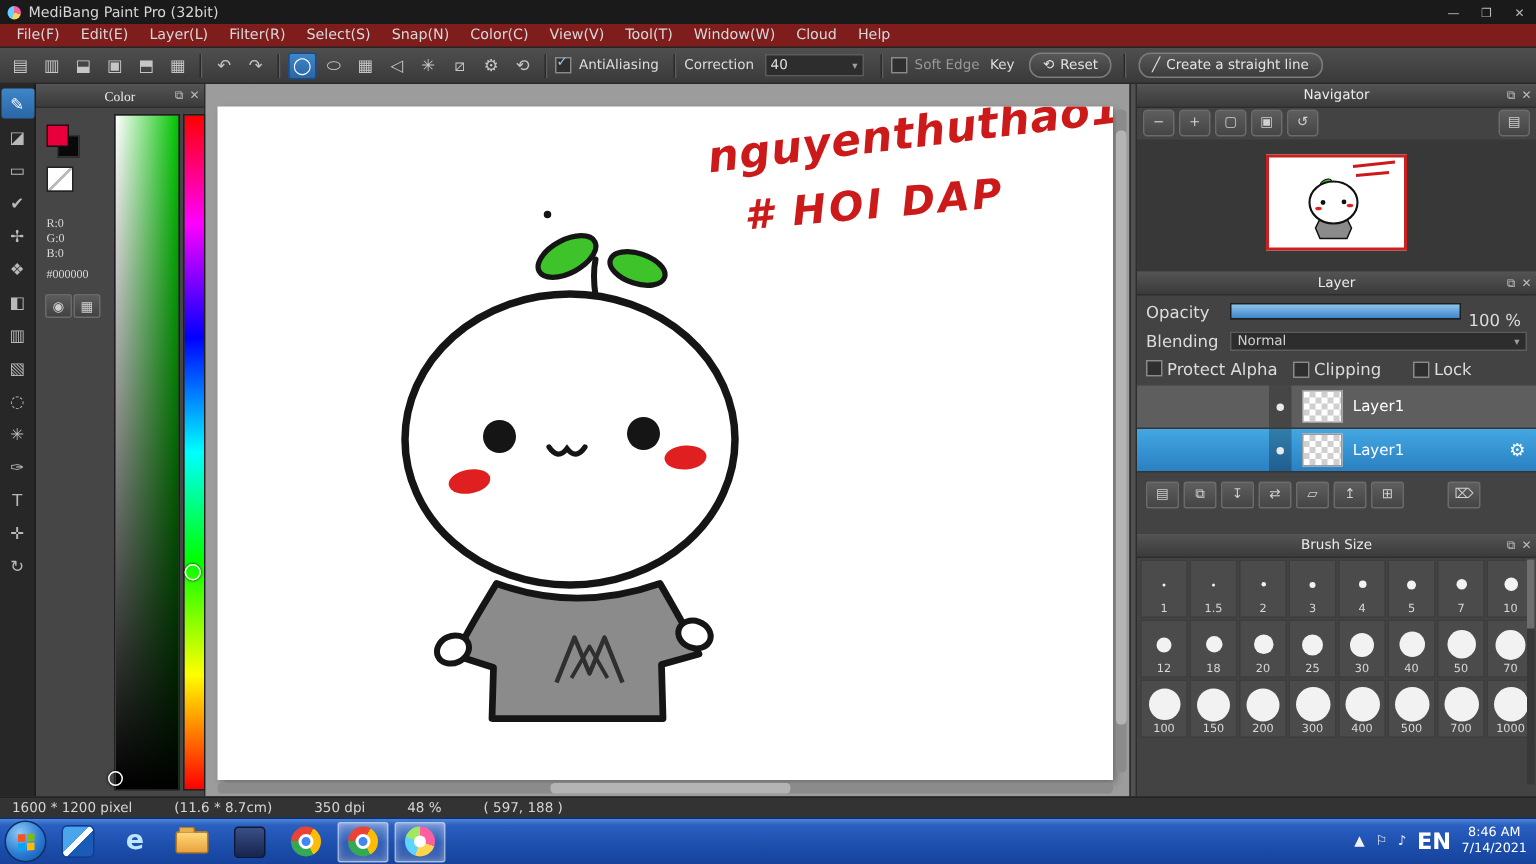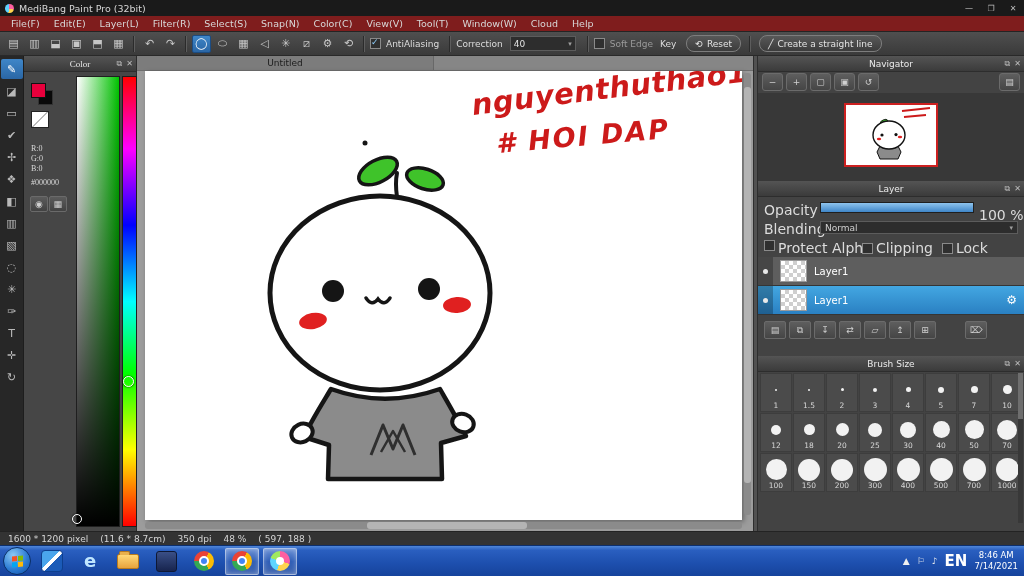--- a/index.html
+++ b/index.html
@@ -67,50 +67,50 @@
   .rightcol{position:absolute;left:758px;top:56px;width:266px;height:475px;background:#434343;}
   .panel{position:absolute;left:0;width:266px;box-sizing:border-box;}
   
   .navbtns{position:absolute;left:0;top:15px;width:266px;height:22px;display:flex;align-items:center;gap:3px;padding:0 4px;box-sizing:border-box;}
   .nbtn{width:19px;height:16px;background:linear-gradient(#5e5e5e,#454545);border:1px solid #6b6b6b;border-radius:3px;display:flex;align-items:center;justify-content:center;font-size:9px;color:#d0d0d0;}
   .nbtn.right{margin-left:auto;}
   .navthumbarea{position:absolute;left:0;top:37px;width:266px;height:88px;background:#383838;}
   .navthumb{position:absolute;left:86px;top:10px;width:94px;height:64px;background:#fff;border:2px solid #cc2020;box-sizing:border-box;}
   
   .lrowwrap{position:absolute;left:0;top:76px;width:266px;}
-  .lrow{position:relative;height:28px;display:flex;align-items:center;background:#5e5e5e;border-bottom:1px solid #353535;}
+  .lrow{position:relative;height:28px;display:flex;align-items:center;background:#5e5e5e;border-bottom:1px solid #353535;justify-content:center;}
   .lrow.sel{background:linear-gradient(#43a7e2,#2a80c2);}
   .leye{width:15px;height:28px;background:rgba(0,0,0,.25);display:flex;align-items:center;justify-content:center;flex:none;}
   .ldot{width:5px;height:5px;border-radius:50%;background:#e9e9e9;}
   .lthumb{width:25px;height:20px;margin:0 7px;border:1px solid #9a9a9a;background:#fff;background-image:conic-gradient(#cfcfcf 25%,#fff 0 50%,#cfcfcf 0 75%,#fff 0);background-size:8px 8px;flex:none;}
   .lname{font-size:10px;color:#fff;}
   .lgear{position:absolute;right:7px;font-size:12px;color:#fff;}
   .opa-track{position:absolute;left:62px;top:0;width:152px;height:9px;background:#2c2c2c;border:1px solid #1f1f1f;}
   .opa-fill{position:absolute;left:0;top:0;width:100%;height:9px;background:linear-gradient(#8ec4ee,#3f86c8);}
-  .lbl9{font-size:14px;color:#dcdcdc;white-space:nowrap;}
+  .lbl9{font-size:11px;color:#dcdcdc;white-space:nowrap;}
   .ldrop{position:absolute;left:62px;top:-2px;width:198px;height:13px;background:#2d2d2d;border:1px solid #5c5c5c;display:flex;align-items:center;justify-content:space-between;padding:0 4px;box-sizing:border-box;font-size:9px;color:#cfcfcf;}
   .lbtnrow{position:absolute;left:0;top:140px;width:266px;display:flex;gap:3px;padding:0 6px;box-sizing:border-box;}
   .lbtn{width:20px;height:16px;background:linear-gradient(#5e5e5e,#454545);border:1px solid #6b6b6b;border-radius:2px;display:flex;align-items:center;justify-content:center;font-size:9px;color:#d0d0d0;}
   .lbtn.trash{margin-left:26px;}
   
   .bgrid{position:absolute;left:2px;top:17px;display:grid;grid-template-columns:repeat(8,32px);grid-auto-rows:39px;gap:1px;}
   .bcell{background:#4b4b4b;border:1px solid #3d3d3d;box-sizing:border-box;display:flex;flex-direction:column;align-items:center;justify-content:flex-start;padding-top:4px;}
   .bdot{border-radius:50%;background:#f2f2f2;flex:none;margin-top:auto;margin-bottom:auto;}
   .bnum{font-size:7.5px;color:#d8d8d8;line-height:10px;}
   .bd0{width:2px;height:2px}.bd1{width:2px;height:2px}.bd2{width:3px;height:3px}.bd3{width:4px;height:4px}
   .bd4{width:5px;height:5px}.bd5{width:6px;height:6px}.bd6{width:7px;height:7px}.bd7{width:9px;height:9px}
   .bd8{width:10px;height:10px}.bd9{width:11px;height:11px}.bd10{width:13px;height:13px}.bd11{width:14px;height:14px}
   .bd12{width:16px;height:16px}.bd13{width:17px;height:17px}.bd14{width:19px;height:19px}.bd15{width:20px;height:20px}
   .bd16{width:21px;height:21px}.bd17{width:22px;height:22px}.bd18{width:22px;height:22px}.bd19{width:23px;height:23px}
   .bd20{width:23px;height:23px}.bd21{width:23px;height:23px}.bd22{width:23px;height:23px}.bd23{width:23px;height:23px}
   .bscroll{position:absolute;right:1px;top:17px;width:5px;height:150px;background:#383838;}
   .bscroll .thumb{position:absolute;top:0;left:0;width:5px;height:46px;background:#6e6e6e;}
 
   
-  .statusbar{position:absolute;left:0;top:531px;width:1024px;height:14px;background:#333333;border-top:1px solid #232323;display:flex;align-items:center;gap:12px;padding-left:8px;box-sizing:border-box;font-size:9px;color:#d6d6d6;white-space:nowrap;}
+  .statusbar{position:absolute;left:0;top:531px;width:1024px;height:14px;background:#333333;border-top:1px solid #232323;display:flex;align-items:center;gap:28px;padding-left:8px;box-sizing:border-box;font-size:9px;color:#d6d6d6;white-space:nowrap;}
 
   
   .taskbar{position:absolute;left:0;top:545px;width:1024px;height:31px;background:linear-gradient(#4f86d8 0%,#2a5fc0 14%,#1d4fae 58%,#16439c 100%);border-top:1px solid #0c2f6e;display:flex;align-items:center;gap:4px;padding-left:3px;box-sizing:border-box;}
   .startorb{width:26px;height:26px;border-radius:50%;background:radial-gradient(circle at 35% 28%,#8cc9f5,#2d7dd4 55%,#0e4da6);border:1px solid #0a2f66;display:flex;align-items:center;justify-content:center;flex:none;}
   .winflag{display:grid;grid-template-columns:5px 5px;grid-auto-rows:5px;gap:1px;transform:skewY(-4deg);}
   .winflag span:nth-child(1){background:#f35325;}
   .winflag span:nth-child(2){background:#81bc06;}
   .winflag span:nth-child(3){background:#05a6f0;}
   .winflag span:nth-child(4){background:#ffba08;}
   .tb-slot{width:34px;height:27px;display:flex;align-items:center;justify-content:center;border-radius:2px;flex:none;}
@@ -237,23 +237,20 @@
     <div class="rgbtxt" style="top:122px;">#000000</div>
     <div class="palbtn" style="left:6px;top:140px;">◉</div>
     <div class="palbtn" style="left:25px;top:140px;">▦</div>
     <div class="svbox"></div>
     <div class="svmark"></div>
     <div class="huebar"></div>
     <div class="huemark"></div>
   </div>
 
   <div class="canvasarea">
-    <div class="tabstrip">
-      <div class="tab">Untitled</div>
-    </div>
     <div class="page">
       <svg width="597" height="449" viewBox="0 0 597 449" xmlns="http://www.w3.org/2000/svg">
 
         <circle cx="220" cy="72" r="2.5" fill="#151515"></circle>
 
         <path d="M 252 126 Q 250 112 252 102" stroke="#151515" stroke-width="4" fill="none" stroke-linecap="round"></path>
         <ellipse cx="233" cy="100" rx="21" ry="11" fill="#3fc32a" stroke="#151515" stroke-width="3.5" transform="rotate(-28 233 100)"></ellipse>
         <ellipse cx="280" cy="108" rx="19" ry="10" fill="#3fc32a" stroke="#151515" stroke-width="3.5" transform="rotate(18 280 108)"></ellipse>
 
         <path d="M 186 318 C 177 333 166 350 159 366 L 184 374 L 183 408 L 297 408 L 296 372 L 321 365 C 313 349 303 332 295 318 C 258 331 222 331 186 318 Z" fill="#8b8b8b" stroke="#151515" stroke-width="4.5" stroke-linejoin="round"></path>

